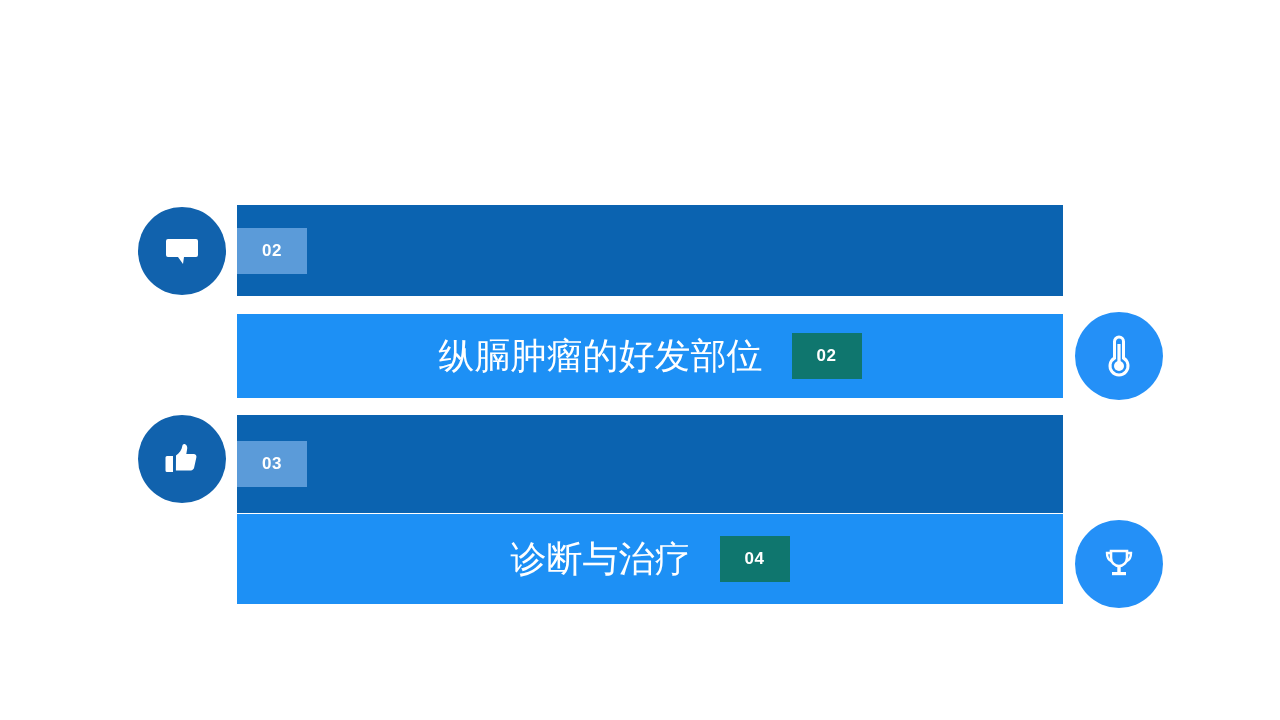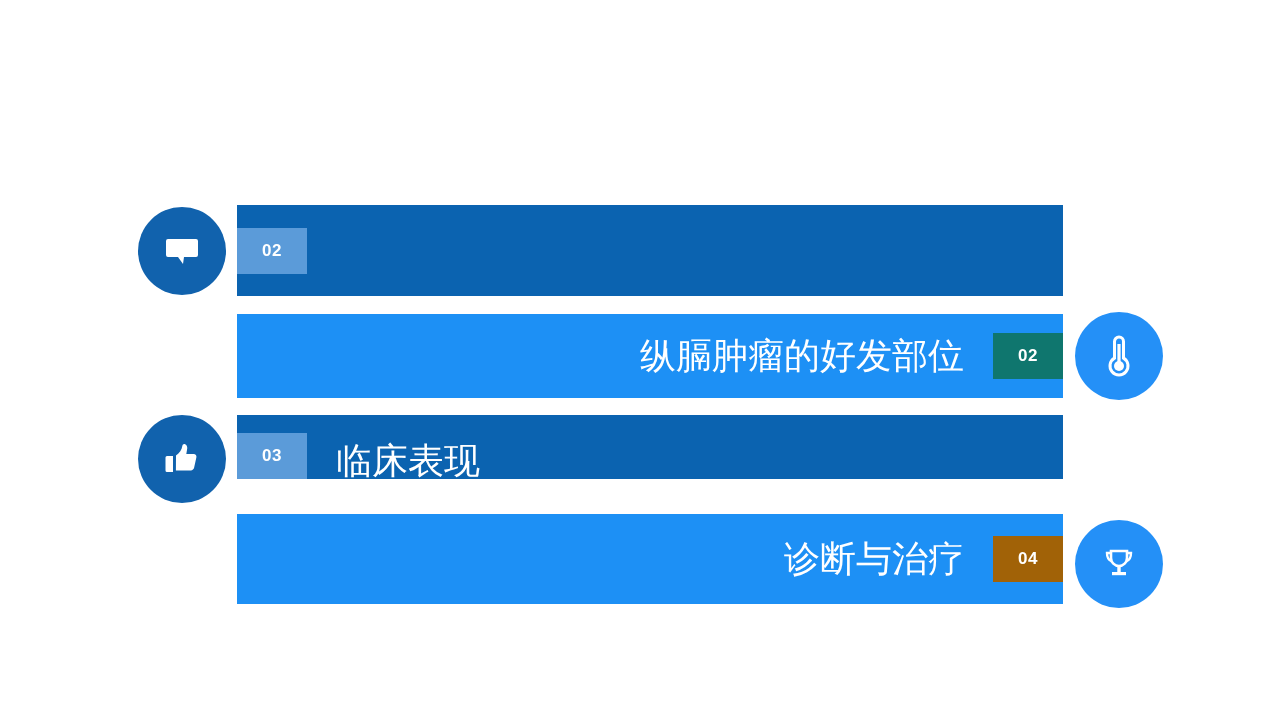--- a/index.html
+++ b/index.html
@@ -42,37 +42,37 @@
     align-items: center;
     box-sizing: border-box;
   }
 
   .bar.dark  { background: #0b63b0; }
   .bar.light { background: #1d90f5; }
 
   
   .bar.align-left  { justify-content: flex-start; padding-left: 0; }
   
-  .bar.align-right { justify-content: flex-end;  padding-right: 0; }
+  .bar.align-right { justify-content: center;  padding-right: 0; }
 
   .num-box {
     width: 70px;
     height: 46px;
     display: flex;
     align-items: center;
     justify-content: center;
     font-size: 17px;
     font-weight: bold;
     color: #ffffff;
     letter-spacing: 0.5px;
     flex: 0 0 auto;
   }
   .num-box.on-dark  { background: #5b9bd9; }   
   .num-box.on-light { background: #0f766e; }   
-  .num-box.on-light-muted { background: #a16207; } 
+  .num-box.on-light-muted { background: #0f766e; } 
 
   .title {
     font-size: 36px;
     color: #ffffff;
     font-weight: normal;
     white-space: nowrap;
     line-height: 1;
   }
   .title.left  { margin-left: 29px; }
   .title.right { margin-right: 29px; }
@@ -131,24 +131,23 @@
 
   <div class="row">
     <div class="circle dark" style="left:138px; top:415px;">
       <span>
         <svg width="34" height="34" viewBox="0 0 34 34" aria-hidden="true">
           <path d="M2 14 h6 v16 h-6 a1.5 1.5 0 0 1 -1.5 -1.5 v-13 a1.5 1.5 0 0 1 1.5 -1.5 z" fill="#ffffff"></path>
           <path d="M11 13.5 c3.5 -2.5 5.8 -6 6.3 -9.6 c0.2 -1.6 1.6 -2.4 2.9 -1.7 c1.5 0.8 2.3 2.6 2 4.6 l-0.9 5.1 h7.4 c1.8 0 3.1 1.6 2.7 3.3 l-2.3 10.6 c-0.3 1.5 -1.7 2.6 -3.2 2.6 h-15 z" fill="#ffffff"></path>
         </svg>
       </span>
     </div>
-    <div class="bar dark align-left" style="top:415px; height:64px;align-items:flex-end;">
+    <div class="bar dark align-left" style="top:415px; height:98px;">
       <div class="spacer-left"></div>
       <div class="num-box on-dark">03</div>
-      <div class="title left">临床表现</div>
     </div>
   </div>
 
   <div class="row">
     <div class="bar light align-right" style="top:514px; height:90px;">
       <div class="title right">诊断与治疗</div>
       <div class="num-box on-light-muted">04</div>
     </div>
     <div class="circle light" style="left:1075px; top:520px;">
       <span>

